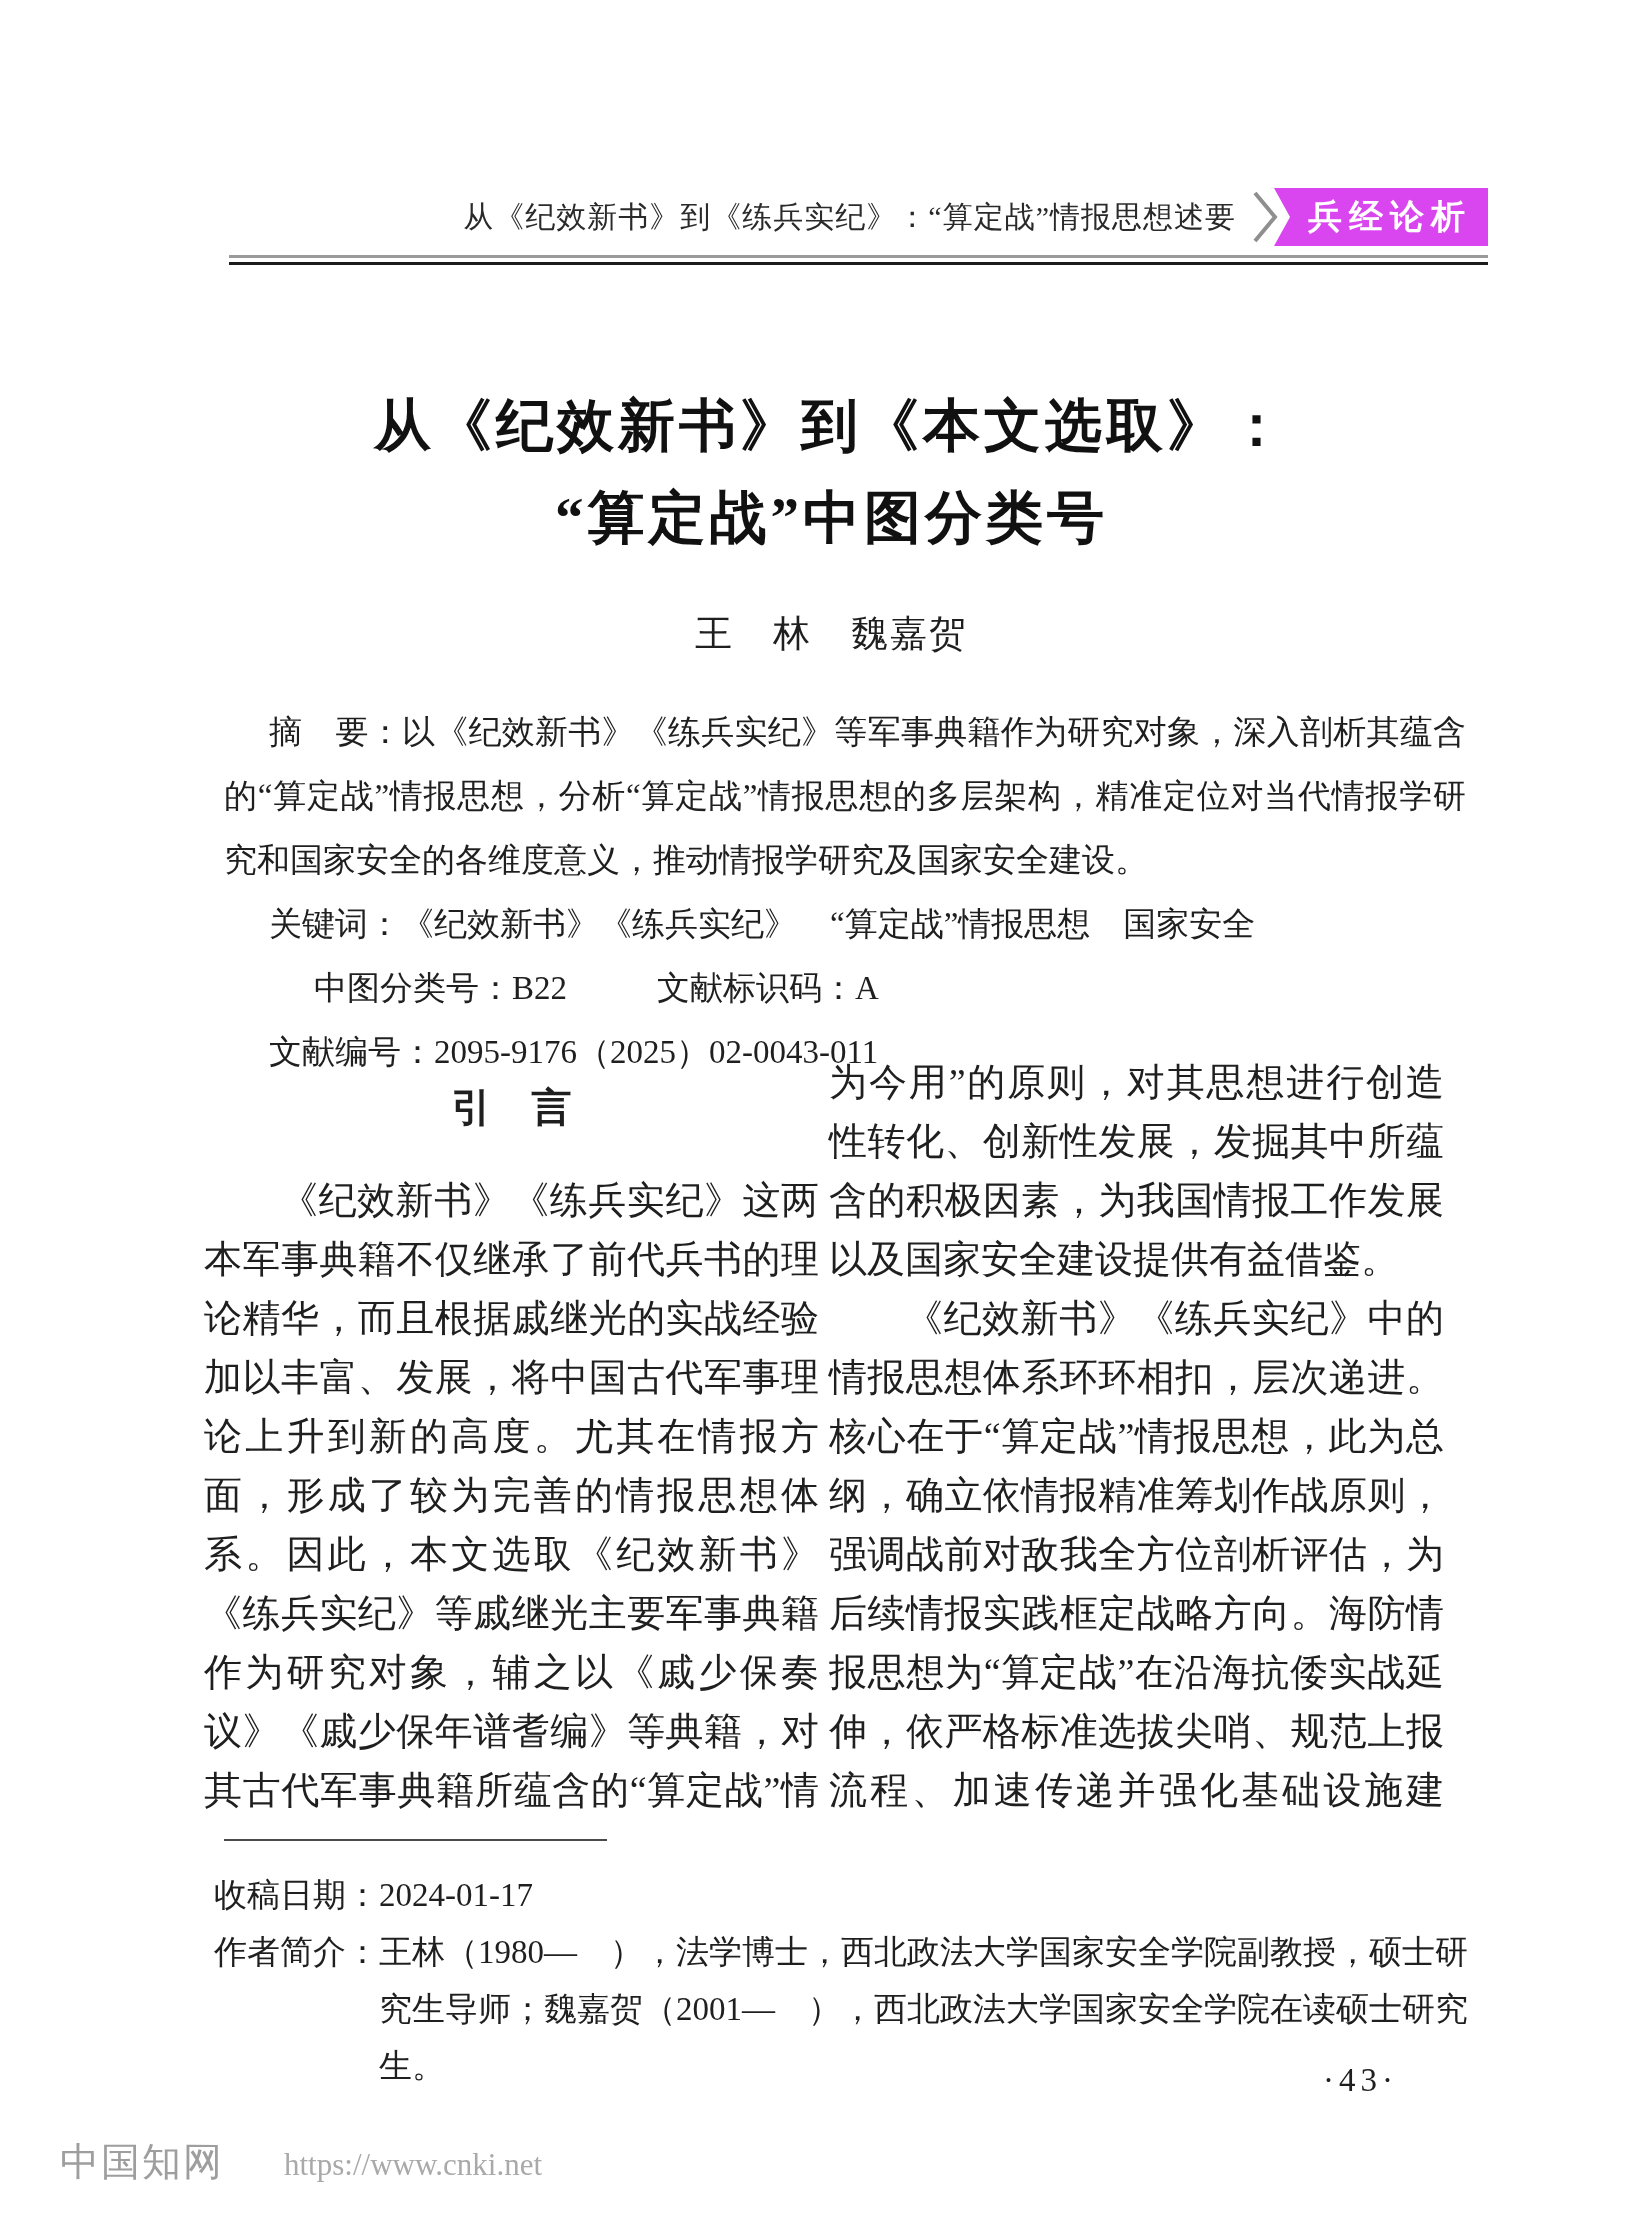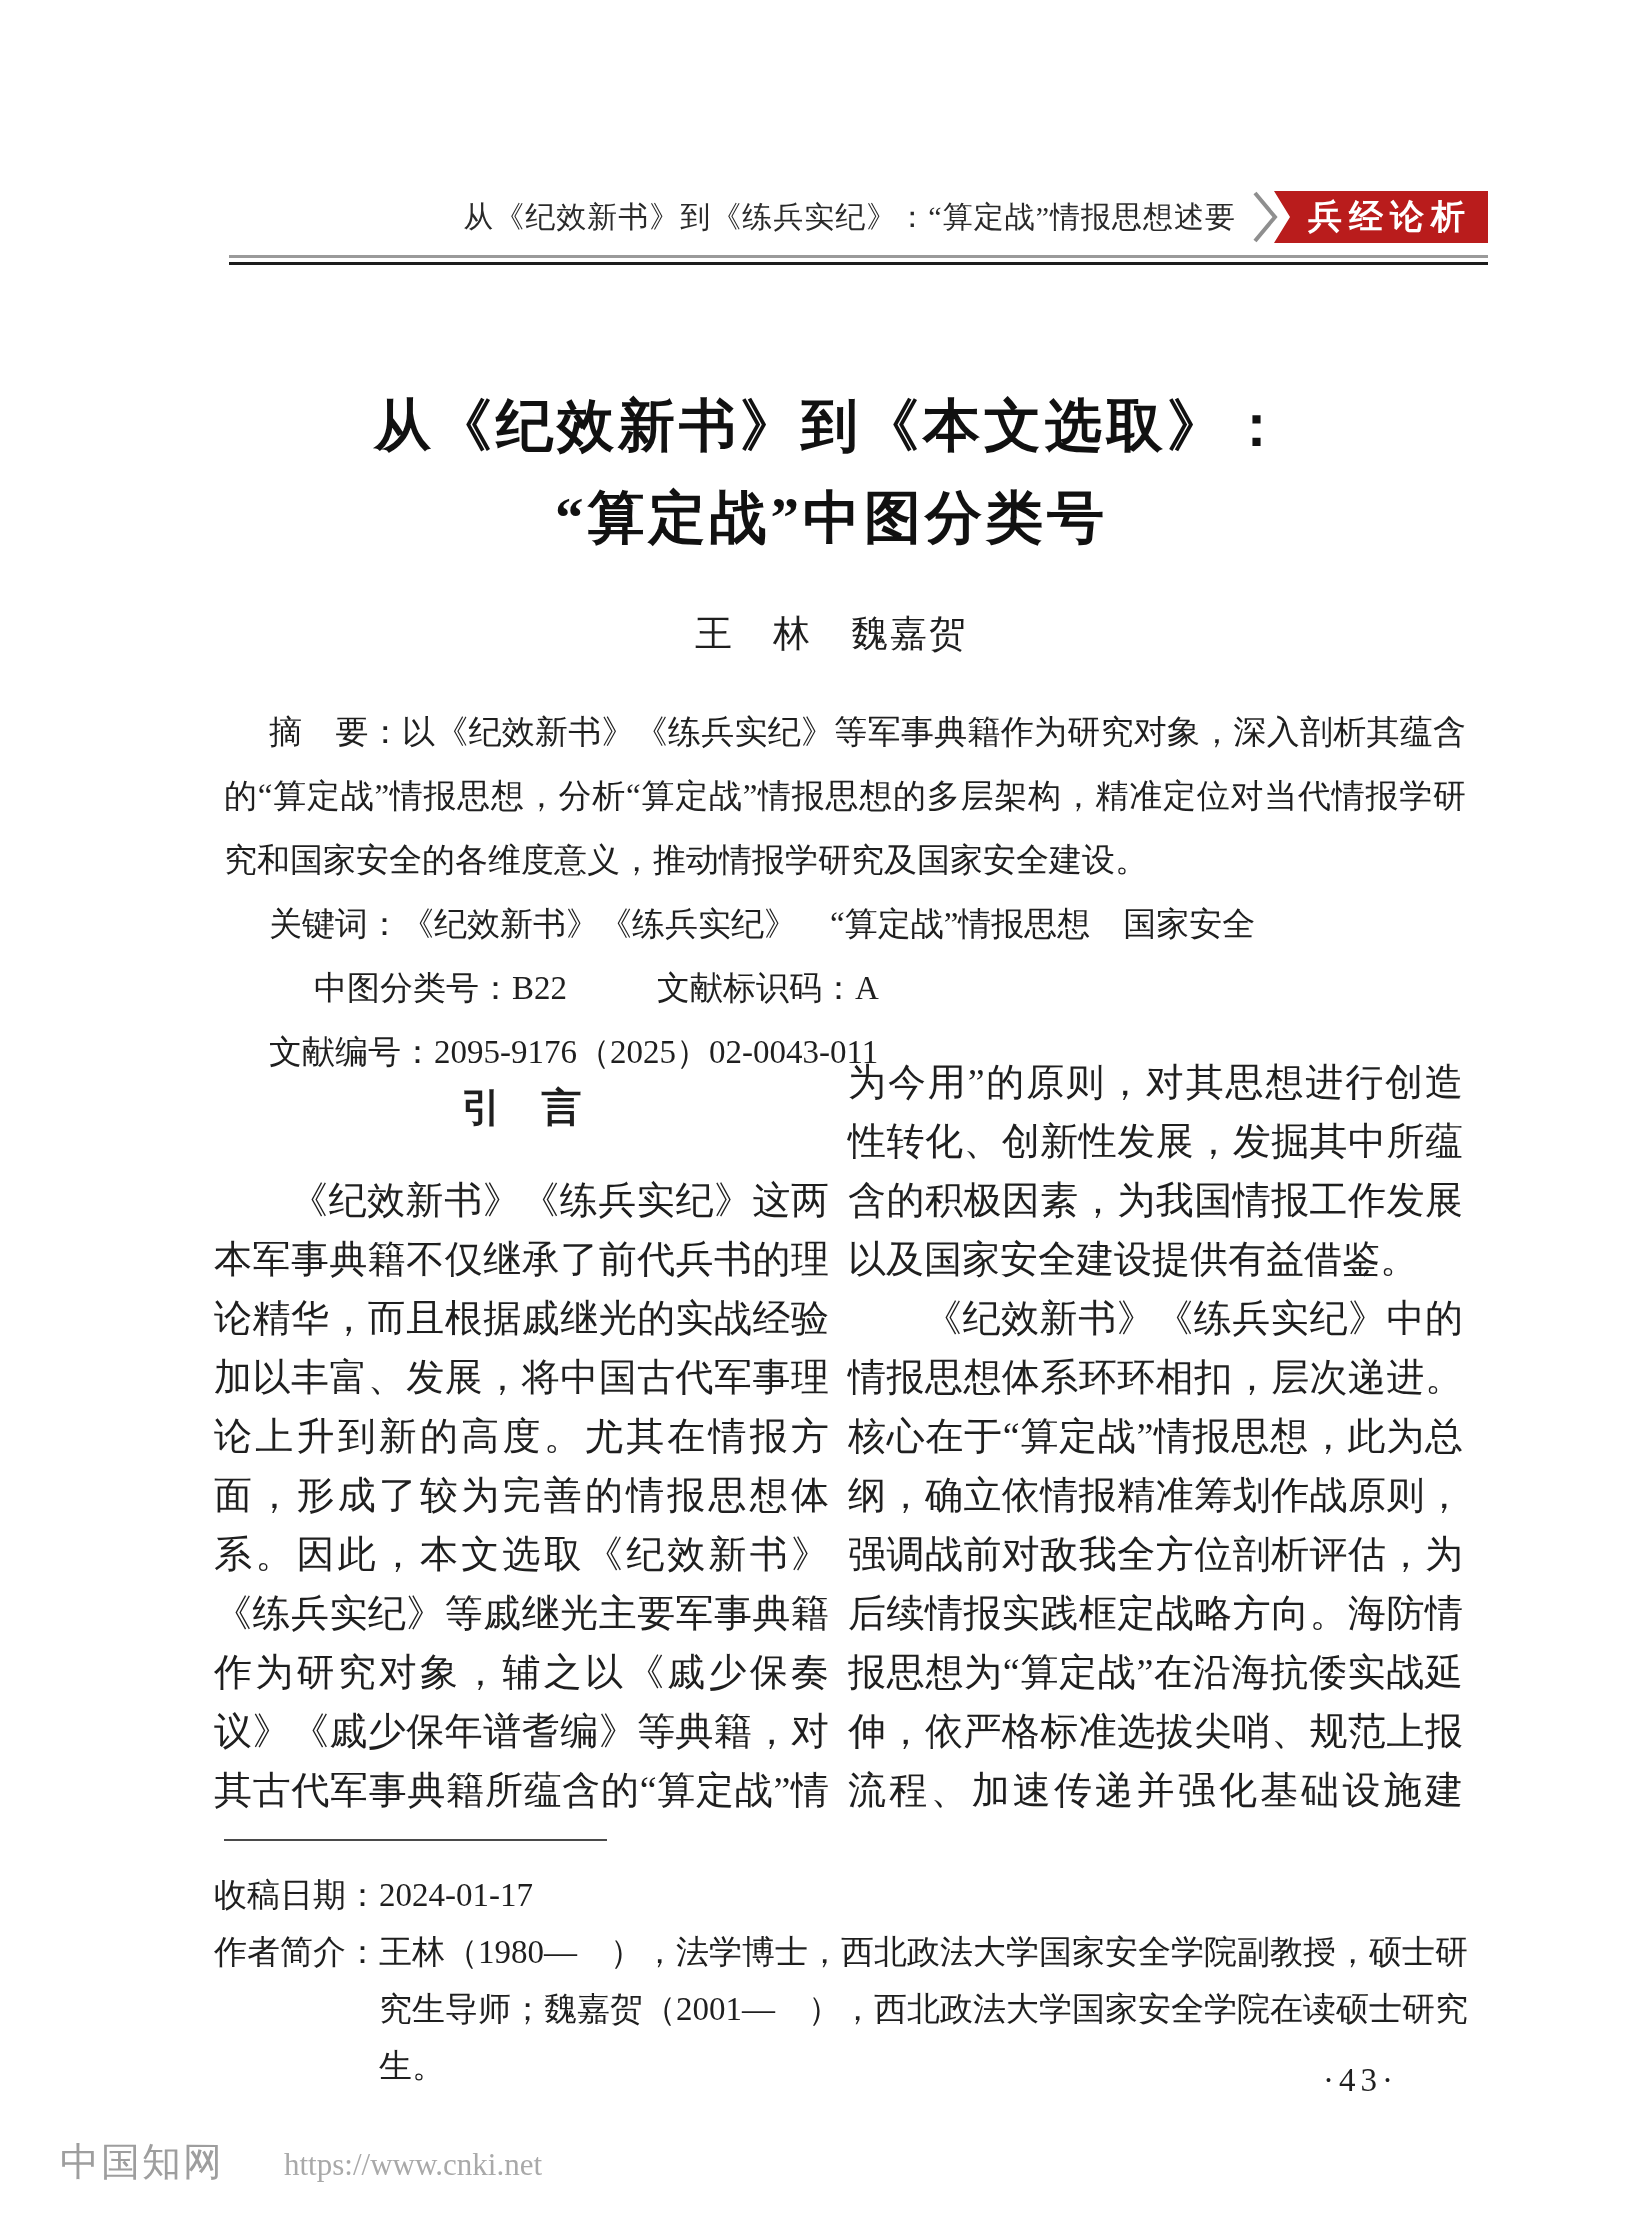--- a/index.html
+++ b/index.html
@@ -17,22 +17,22 @@
   .running-head{
     position:absolute;top:191px;left:229px;right:175px;height:52px;
     display:flex;align-items:center;justify-content:flex-end;
   }
   .running-title{
     font-size:30px;letter-spacing:1px;white-space:nowrap;
     margin-right:14px;color:#2a2a2a;
   }
   .chevron-wrap{display:flex;align-items:center;margin-right:-6px;}
   .section-badge{
-    height:52px;display:flex;align-items:center;
-    background:#b91c1c;color:#ffffff;
+    height:58px;display:flex;align-items:center;
+    background:#d946ef;color:#ffffff;
     font-family:"Liberation Sans","DejaVu Sans",sans-serif;
     font-size:34px;font-weight:bold;letter-spacing:7px;
     padding:0 16px 0 34px;
     clip-path:polygon(0 0,100% 0,100% 100%,0 100%,16px 50%);
   }
   
   .header-rule{position:absolute;left:229px;right:175px;top:255px;}
   .header-rule .gray{height:3px;background:#9a9a9a;}
   .header-rule .black{height:3px;background:#1c1c1c;margin-top:4px;}
   
@@ -53,22 +53,22 @@
   }
   .abstract-block p{margin:0;}
   .indent1{text-indent:45px;}
   .lbl{
     font-family:"Liberation Sans","DejaVu Sans",sans-serif;
     font-weight:normal;font-style:normal;
   }
   .meta-group{display:inline-block;margin-right:45px;white-space:nowrap;}
   
   .columns{
-    position:absolute;top:1053px;left:214px;width:1256px;height:766px;
-    display:flex;gap:19px;overflow:hidden;
+    position:absolute;top:1053px;left:204px;width:1256px;height:766px;
+    display:flex;gap:10px;overflow:hidden;
   }
   .col{width:615px;font-size:38px;line-height:59px;text-align:justify;}
   .intro-heading{
     margin-top:26px;text-align:center;
     font-family:"Liberation Sans","DejaVu Sans",sans-serif;
     font-weight:bold;font-size:40px;line-height:56px;
   }
   .col p{margin:0;}
   .col p.body-para{text-indent:2em;}
   .col p.first-left{margin-top:36px;}

